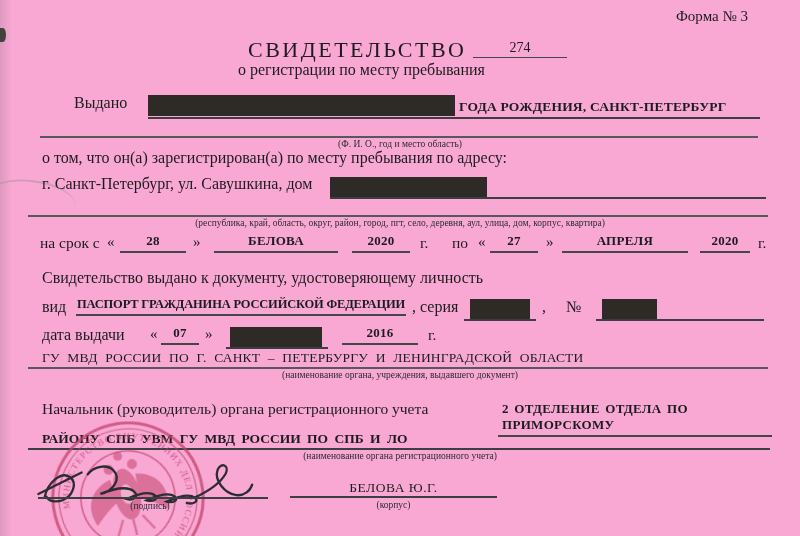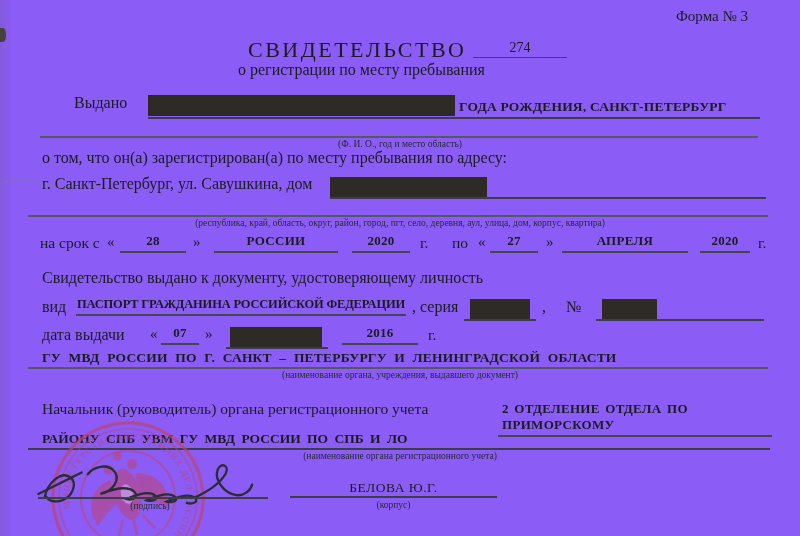--- a/index.html
+++ b/index.html
@@ -1,19 +1,19 @@
 <!DOCTYPE html>
 <html><head>
 <meta charset="utf-8">
 <style>
   html,body{margin:0;padding:0;}
   body{background:#e8e6e2;font-family:"Liberation Serif","DejaVu Serif",serif;}
   .paper{
     position:relative;width:800px;height:536px;overflow:hidden;
-    background:#8b5cf6;color:#1b1c20;
+    background:#f9a8d4;color:#1b1c20;
   }
   .abs{position:absolute;}
   .edge-shade-left{left:0;top:0;width:12px;height:536px;
     background:linear-gradient(to right, rgba(90,88,84,.18), rgba(90,88,84,0));}
   .speck{left:0;top:28px;width:6px;height:14px;background:#45413c;border-radius:0 60% 60% 0;}
   .crease{left:-14px;top:180px;width:90px;height:40px;border-top:2px solid rgba(130,128,124,.35);
     border-radius:50%;transform:rotate(7deg);}
   .form-number{right:52px;top:8px;font-size:15px;}
   .title{left:248px;top:37px;font-size:22px;letter-spacing:2.5px;}
   .cert-number{left:473px;top:40px;width:94px;text-align:center;font-size:14px;
@@ -57,21 +57,21 @@
   .comma{left:542px;top:298px;}
   .no-label{left:566px;top:298px;}
   .redact-number{left:602px;top:299px;width:55px;height:21px;}
   .line-number{left:596px;top:319px;width:168px;}
   .date-label{left:42px;top:326px;text-align:center;}
   .q5{left:150px;top:326px;} .f-day3{left:161px;top:325px;width:38px;}
   .q6{left:205px;top:326px;}
   .redact-month{left:230px;top:327px;width:92px;height:21px;}
   .line-month{left:226px;top:347px;width:102px;}
   .f-yr3{left:342px;top:325px;width:76px;} .g3{left:428px;top:326px;}
-  .authority{left:42px;top:350px;font-size:13.5px;font-weight:700;word-spacing:4px;letter-spacing:.2px;}
+  .authority{left:42px;top:350px;font-size:13.5px;font-weight:400;word-spacing:4px;letter-spacing:.2px;}
   .line-auth{left:28px;top:367px;width:740px;}
   .cap-auth{left:200px;top:370px;width:400px;}
   .head-label{left:42px;top:400px;font-size:15.5px;}
   .f-head{left:498px;top:401px;width:270px;font-size:13px;text-align:left;padding-left:4px;word-spacing:2px;}
   .reg-line2{left:42px;top:431px;font-size:13.5px;font-weight:600;word-spacing:3px;}
   .line-reg2{left:28px;top:448px;width:742px;}
   .cap-reg{left:200px;top:451px;width:400px;}
   .line-sign{left:38px;top:497px;width:230px;}
   .cap-sign{left:75px;top:501px;width:150px;}
   .surname{left:290px;top:480px;width:207px;text-align:center;font-size:13.5px;letter-spacing:.5px;}
@@ -107,21 +107,21 @@
   <div class="abs lbl addr">г. Санкт-Петербург, ул. Савушкина, дом</div>
   <div class="abs redact redact-house"></div>
   <div class="abs rule line-addr"></div>
   <div class="abs rule-thin line-addr2"></div>
   <div class="abs caption cap-addr">(республика, край, область, округ, район, город, пгт, село, деревня, аул, улица, дом, корпус, квартира)</div>
 
   <div class="abs t-label term-label">на срок с</div>
   <span class="q q1">«</span>
   <span class="fld f-day1">28</span>
   <span class="q q2">»</span>
-  <span class="fld f-mon1">РОССИИ</span>
+  <span class="fld f-mon1">БЕЛОВА</span>
   <span class="fld f-yr1">2020</span>
   <span class="t-label g1">г.</span>
   <span class="t-label po">по</span>
   <span class="q q3">«</span>
   <span class="fld f-day2">27</span>
   <span class="q q4">»</span>
   <span class="fld f-mon2">АПРЕЛЯ</span>
   <span class="fld f-yr2">2020</span>
   <span class="t-label g2">г.</span>
 

